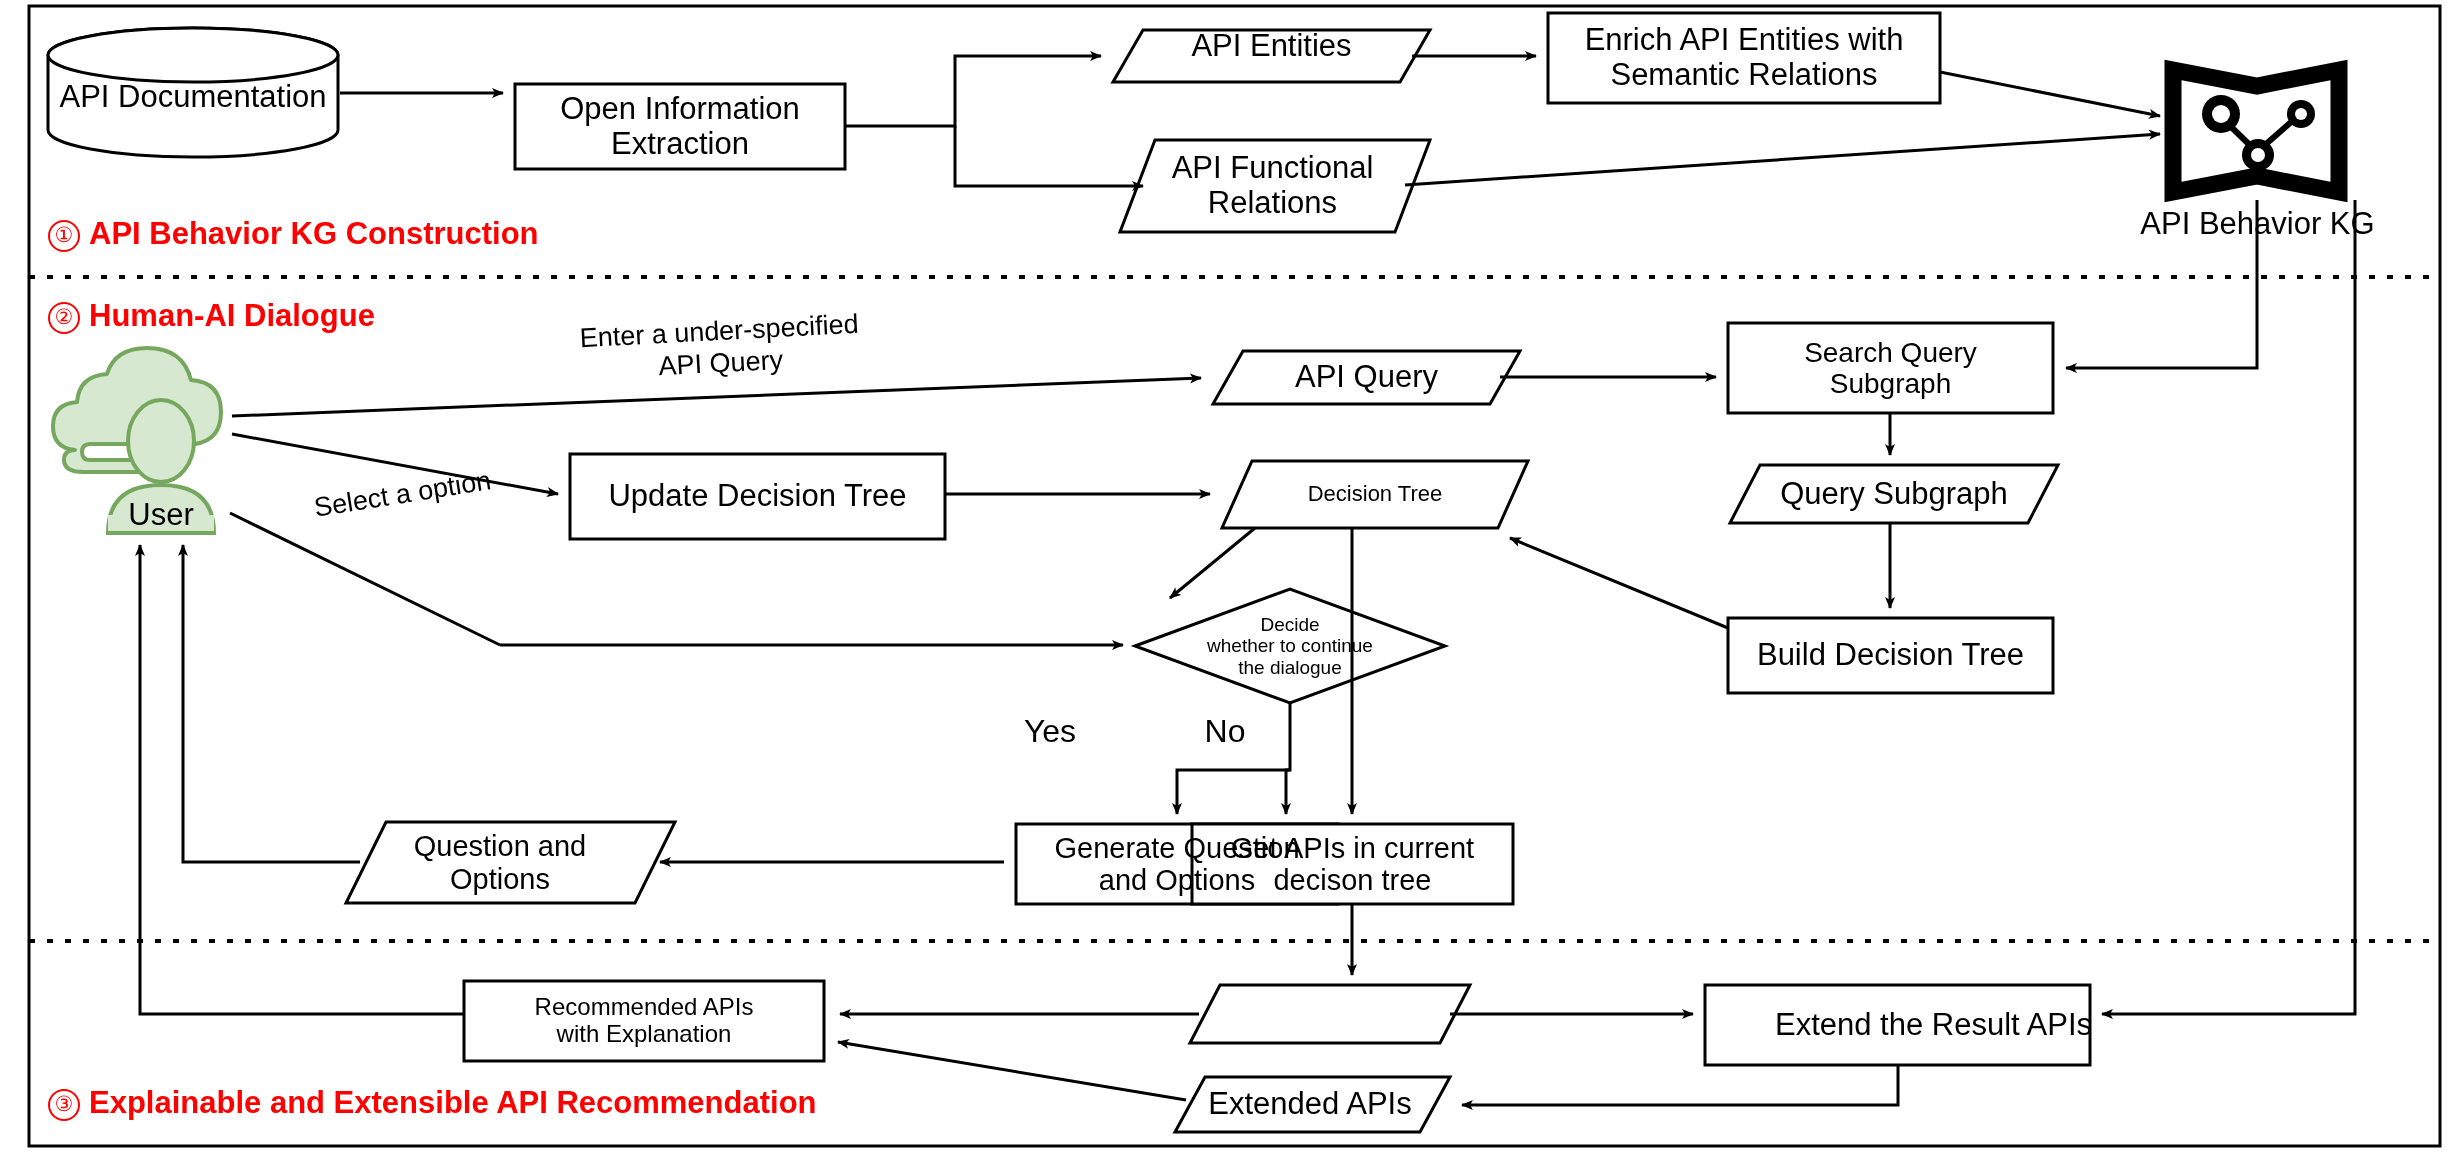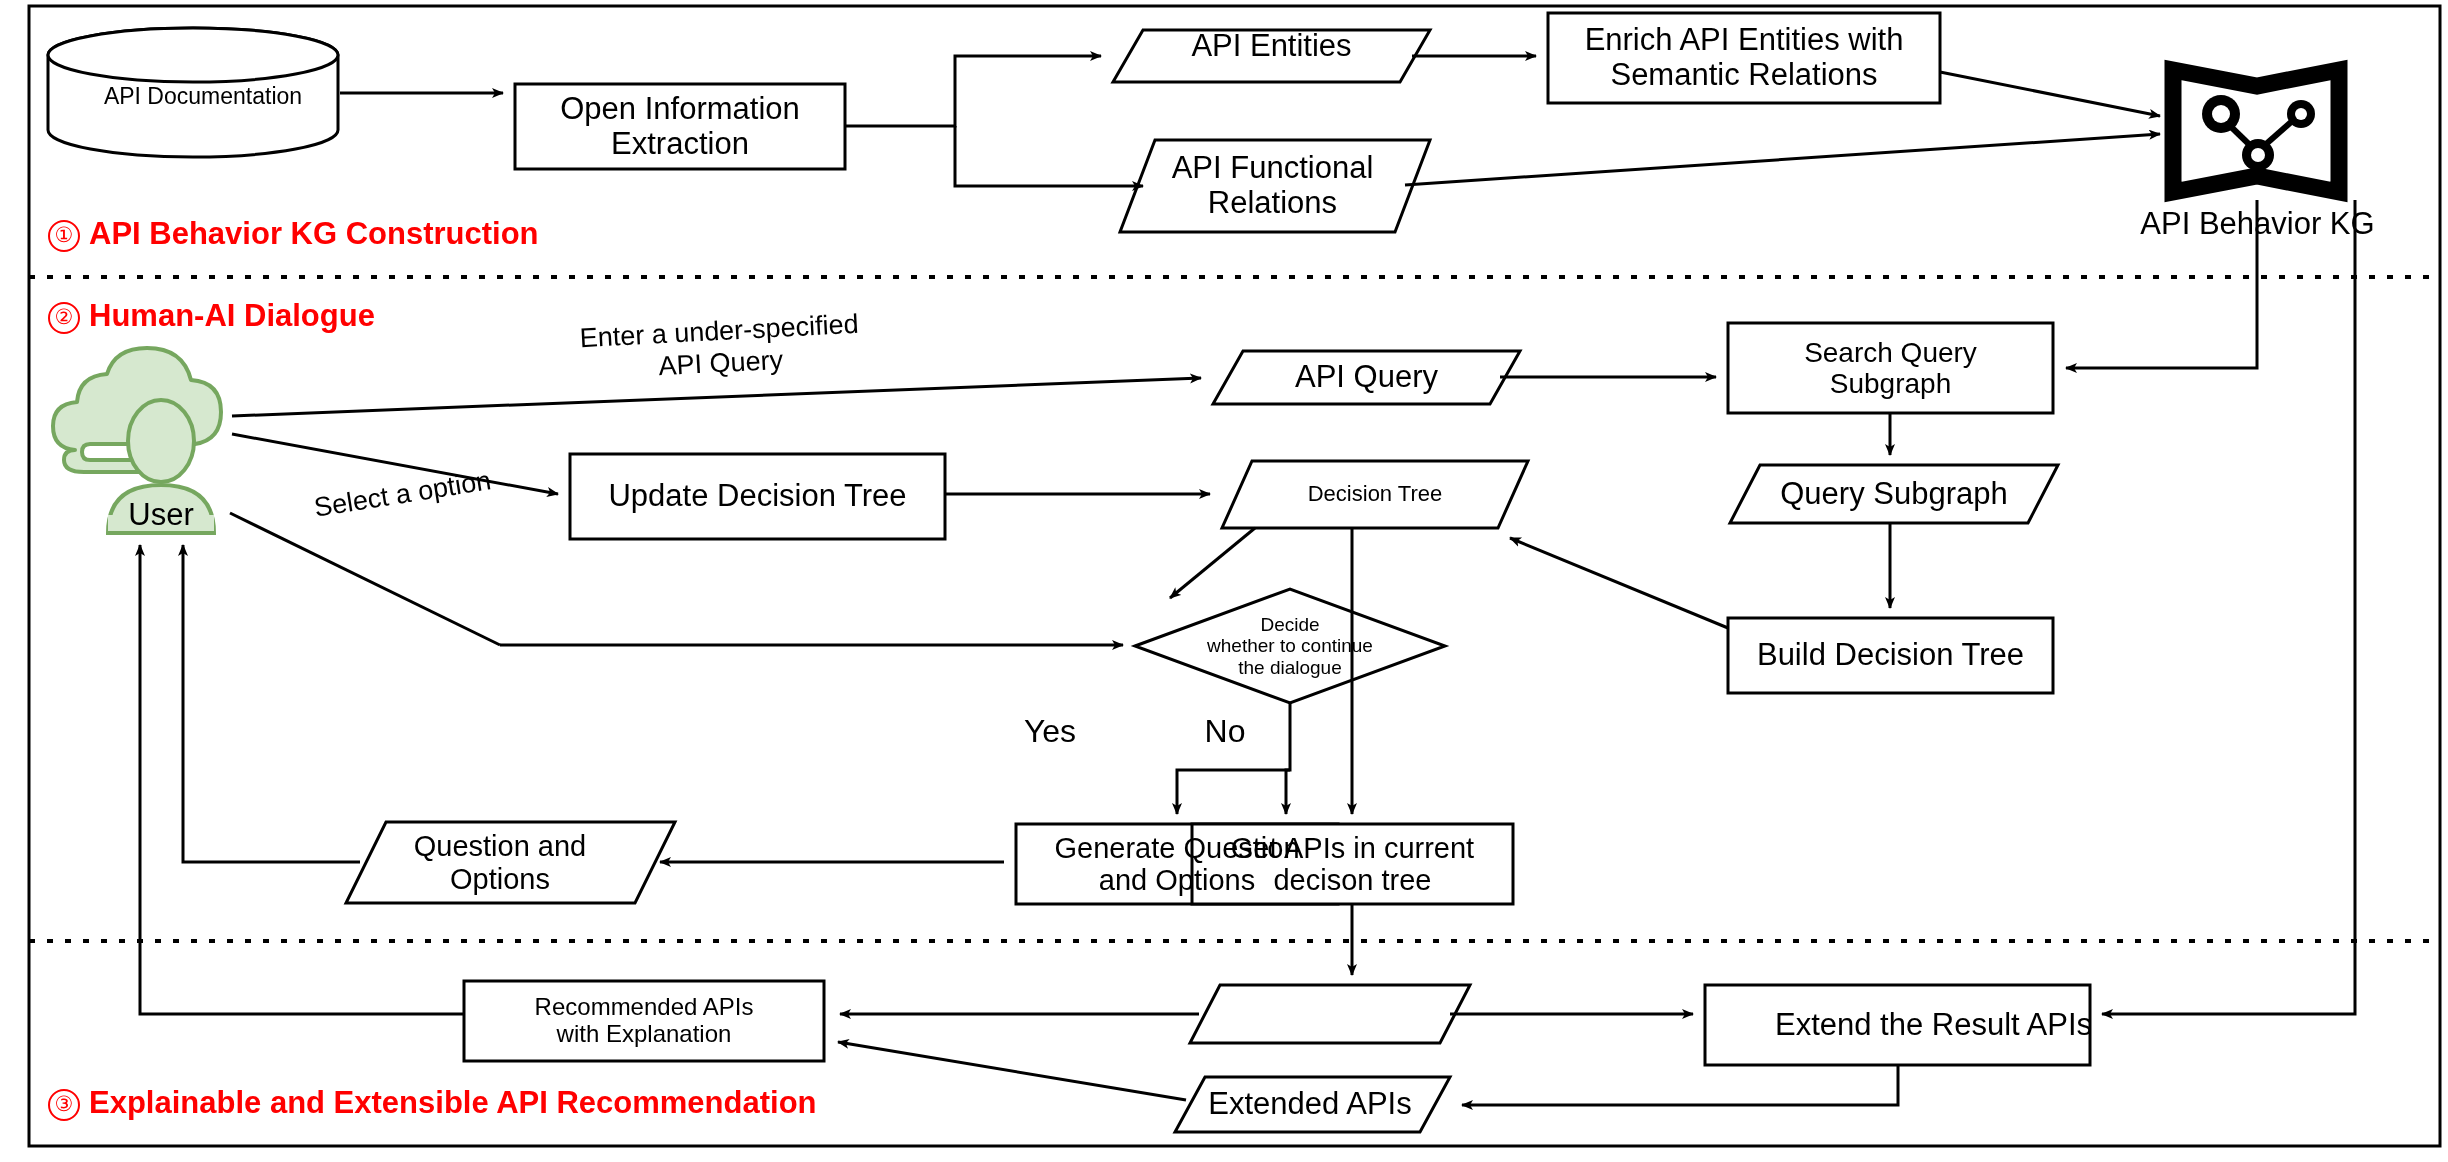--- a/index.html
+++ b/index.html
@@ -108,21 +108,21 @@
 
     <line x1="1352" y1="904" x2="1352" y2="975" stroke="#000" stroke-width="3" marker-end="url(#arw)"></line>
     <polyline points="1199,1014 840,1014" fill="none" stroke="#000" stroke-width="3" marker-end="url(#arw)"></polyline>
     <line x1="1450" y1="1014" x2="1693" y2="1014" stroke="#000" stroke-width="3" marker-end="url(#arw)"></line>
     <polyline points="2355,200 2355,1014 2102,1014" fill="none" stroke="#000" stroke-width="3" marker-end="url(#arw)"></polyline>
     <polyline points="1898,1065 1898,1105 1462,1105" fill="none" stroke="#000" stroke-width="3" marker-end="url(#arw)"></polyline>
     <line x1="1186" y1="1100" x2="838" y2="1042" stroke="#000" stroke-width="3" marker-end="url(#arw)"></line>
     <polyline points="464,1014 140,1014 140,545" fill="none" stroke="#000" stroke-width="3" marker-end="url(#arw)"></polyline>
   </svg>
 
-  <div class="lbl" style="left:48px;top:73px;width:290px;height:48px;font-size:23px;padding-left:10px;">API Documentation</div>
+  <div class="lbl" style="left:48px;top:73px;width:290px;height:48px;font-size:31px;">API Documentation</div>
   <div class="lbl" style="left:515px;top:84px;width:330px;height:85px;font-size:31px;">Open Information
 Extraction</div>
   <div class="lbl" style="left:1113px;top:25px;width:317px;height:42px;font-size:31px;text-align:center;">API Entities</div>
   <div class="lbl" style="left:1125px;top:140px;width:295px;height:92px;font-size:31px;">API Functional
 Relations</div>
   <div class="lbl" style="left:1548px;top:13px;width:392px;height:90px;font-size:31px;">Enrich API Entities with
 Semantic Relations</div>
   <div class="lbl" style="left:2120px;top:205px;width:275px;height:38px;font-size:31px;">API Behavior KG</div>
 
   <div class="lbl" style="left:108px;top:495px;width:106px;height:40px;font-size:31px;">User</div>

